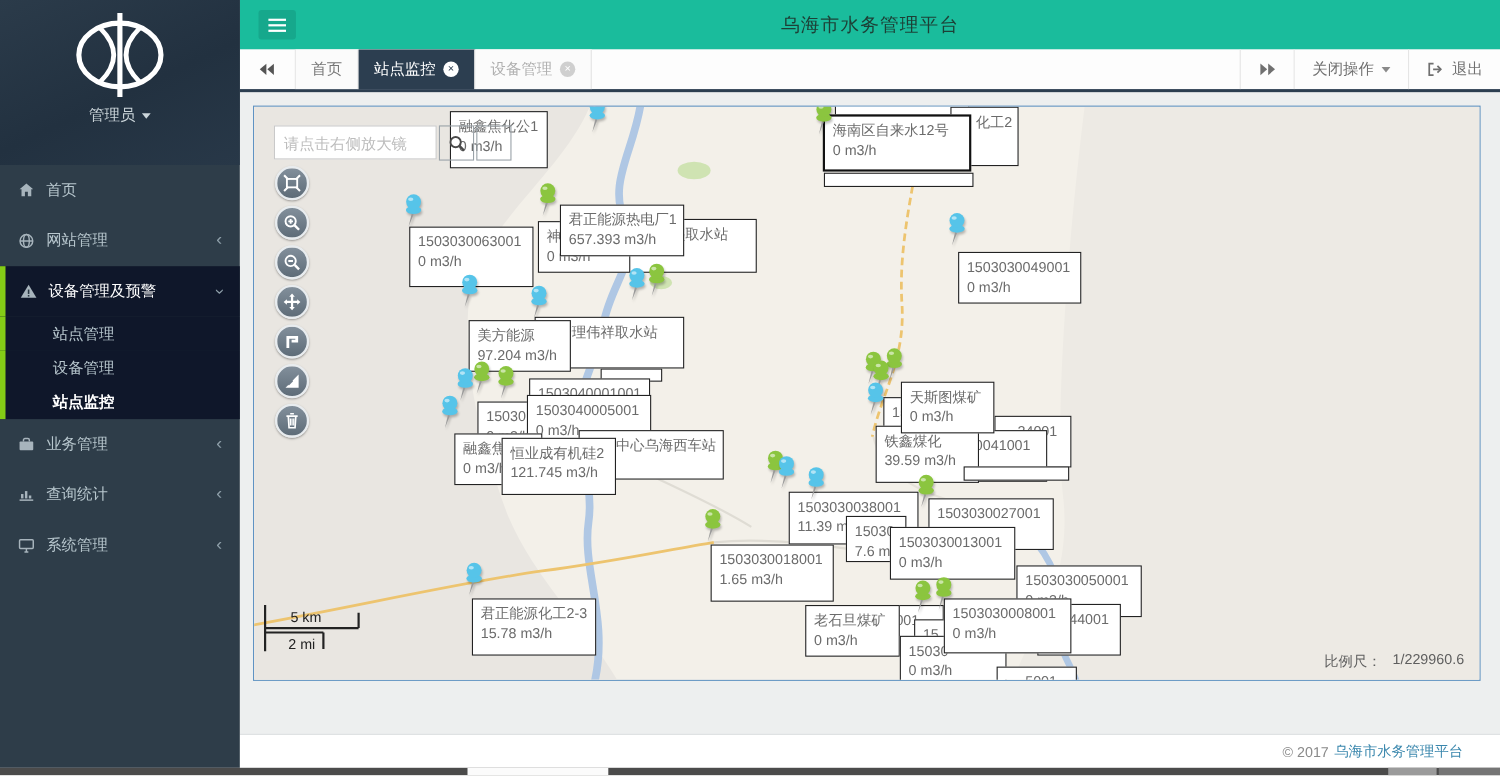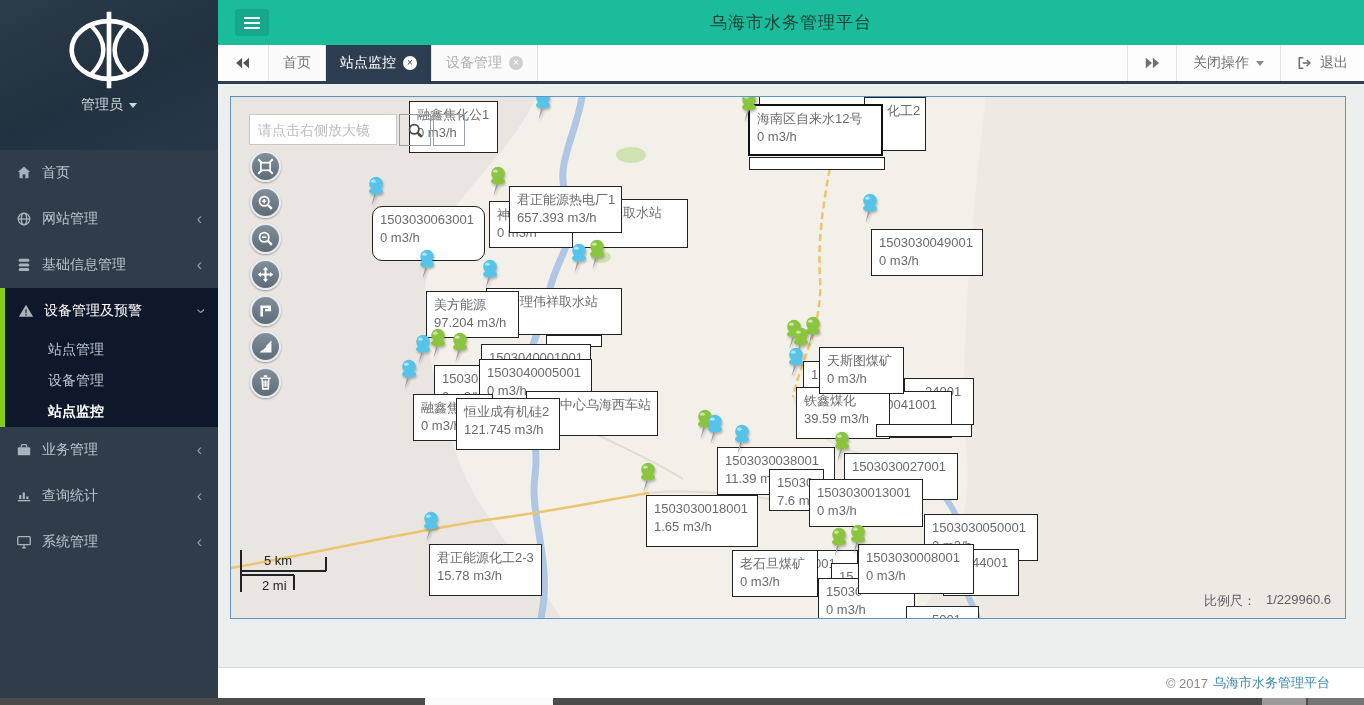--- a/index.html
+++ b/index.html
@@ -218,27 +218,20 @@
               <use href="#i-home"></use>
             </svg>
             <span class="nav-label">首页</span>
 
           </div>
           <div class="nav-item chev-left">
             <svg class="mi">
               <use href="#i-globe"></use>
             </svg>
             <span class="nav-label">网站管理</span>
-            <span class="chev"></span>
-          </div>
-          <div class="nav-item chev-left">
-            <svg class="mi">
-              <use href="#i-db"></use>
-            </svg>
-            <span class="nav-label">基础信息管理</span>
             <span class="chev"></span>
           </div>
           <div class="nav-item grp head chev-down">
             <svg class="mi">
               <use href="#i-warn"></use>
             </svg>
             <span class="nav-label">设备管理及预警</span>
             <span class="chev"></span>
           </div>
           <div class="nav-item grp sub">
@@ -357,21 +350,21 @@
 
           </div>
           <div class="mlabel" style="left: 258px; top: 104px; width: 84px; height: 47px;">
             <div class="l1">神</div>
             <div class="l2">0 m3/h</div>
           </div>
           <div class="mlabel" style="left: 278px; top: 89px; width: 113px; height: 47px;">
             <div class="l1">君正能源热电厂1</div>
             <div class="l2">657.393 m3/h</div>
           </div>
-          <div class="mlabel" style="left: 141px; top: 109px; width: 113px; height: 55px; border-radius: 10px;">
+          <div class="mlabel" style="left: 141px; top: 109px; width: 113px; height: 55px;">
             <div class="l1">1503030063001</div>
             <div class="l2">0 m3/h</div>
           </div>
           <div class="mlabel" style="left: 178px; top: 4px; width: 89px; height: 52px;">
             <div class="l1">融鑫焦化公1</div>
             <div class="l2">0 m3/h</div>
           </div>
           <div class="mlabel empty" style="left: 528px; top: -4px; width: 122px; height: 12px;">
             
             

